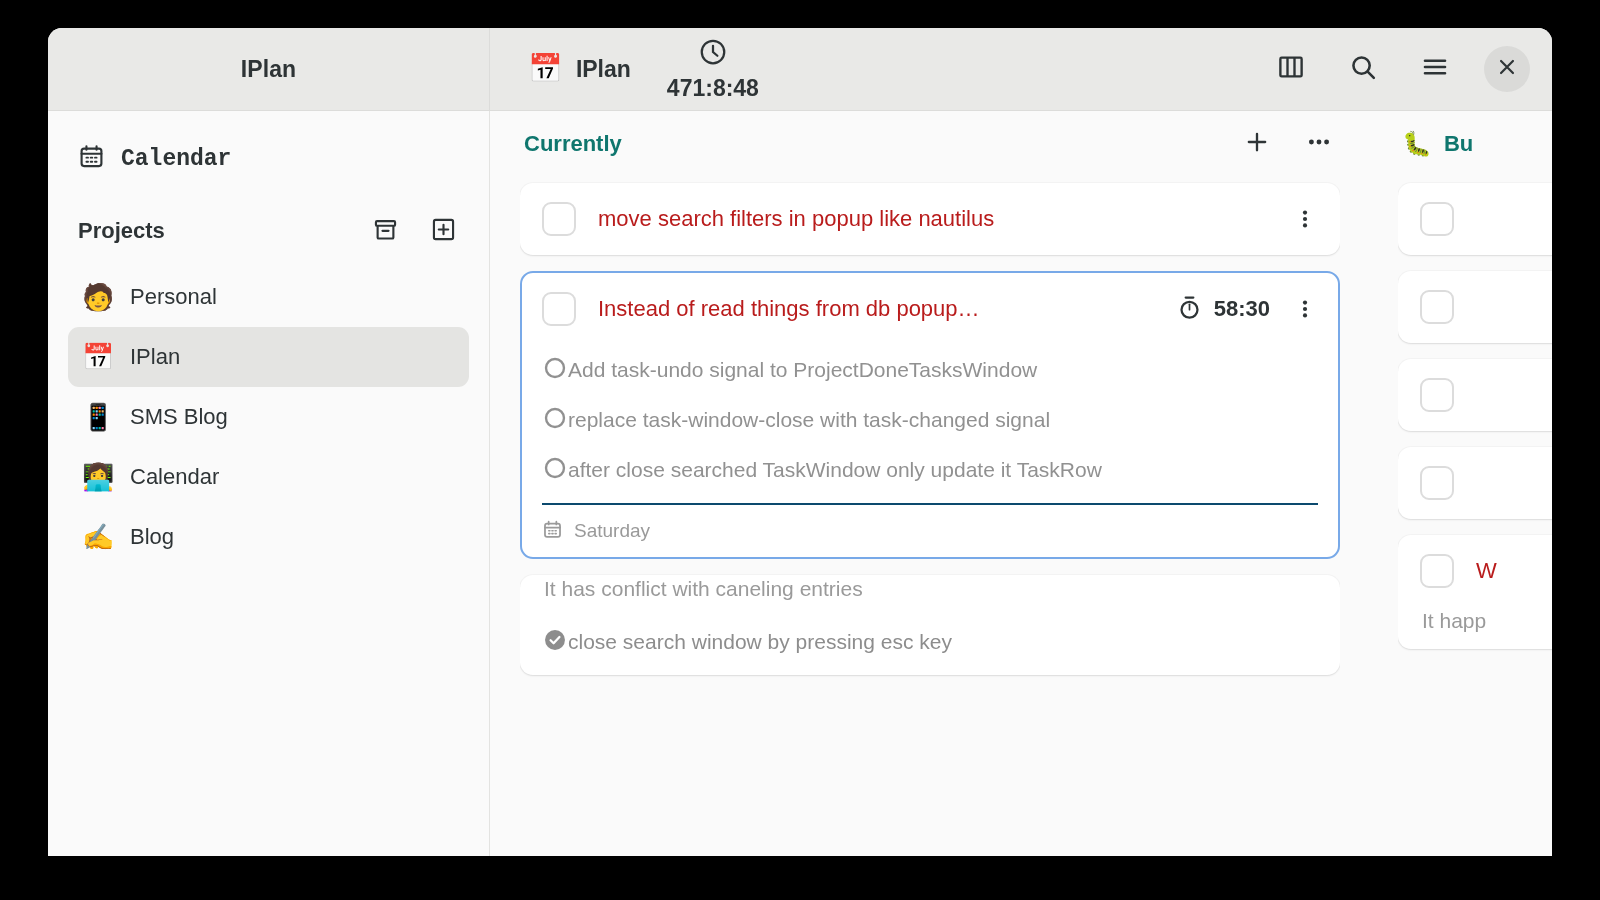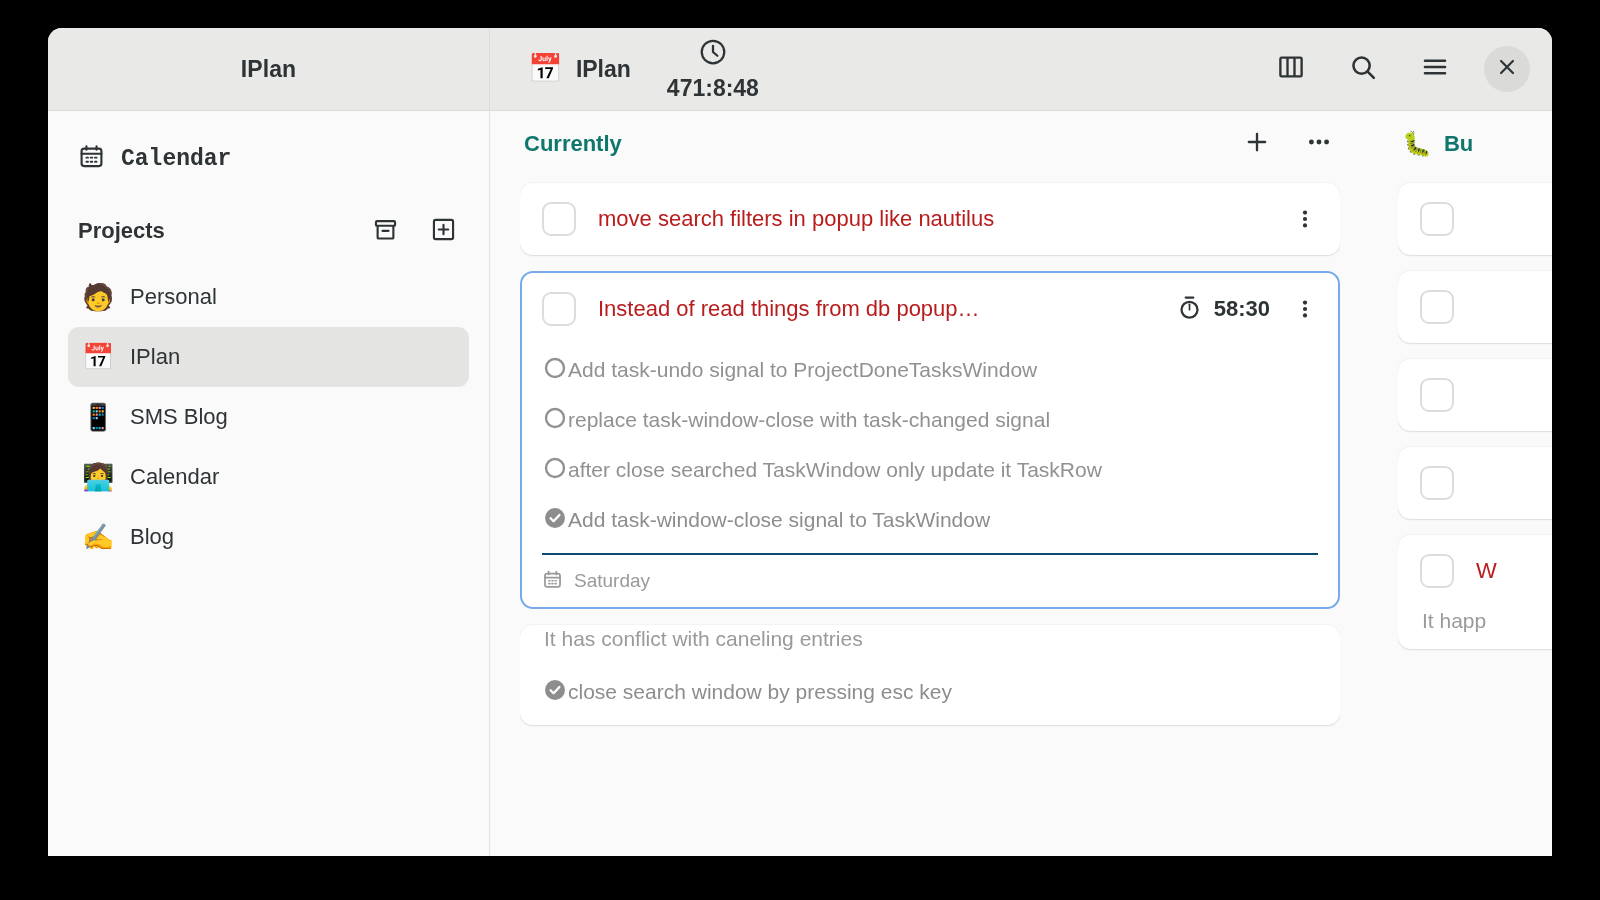--- a/index.html
+++ b/index.html
@@ -446,29 +446,20 @@
                 <span class="subtask-label">replace task-window-close with task-changed signal</span>
               </div>
               <div class="subtask">
                 <span>
                   <svg width="26" height="26" viewBox="0 0 24 24" fill="none" stroke="#919191" stroke-width="2.2">
                     <circle cx="12" cy="12" r="8.3"></circle>
                   </svg>
                 </span>
                 <span class="subtask-label">after close searched TaskWindow only update it TaskRow</span>
               </div>
-              <div class="subtask done">
-                <span>
-                  <svg width="26" height="26" viewBox="0 0 24 24">
-                    <circle cx="12" cy="12" r="9.2" fill="#8d8d8d"></circle>
-                    <path d="M7.9 12.2 L10.7 15 L16.1 9.2" fill="none" stroke="#fff" stroke-width="2.1" stroke-linecap="round" stroke-linejoin="round"></path>
-                  </svg>
-                </span>
-                <span class="subtask-label">Add task-window-close signal to TaskWindow</span>
-              </div>
             </div>
 
             <div class="task-footer">
               <span>
                 <svg width="21" height="21" viewBox="0 0 24 24" fill="none" stroke="#9a9a9a" stroke-width="2" stroke-linecap="round">
                   <rect x="3.4" y="5.2" width="17.2" height="15.2" rx="2.4"></rect>
                   <path d="M7.6 3 V6.2 M16.4 3 V6.2 M3.4 9.8 H20.6"></path>
                   <path d="M7.8 13.4 h1.2 M11.4 13.4 h1.2 M15 13.4 h1.2 M7.8 16.8 h1.2 M11.4 16.8 h1.2 M15 16.8 h1.2" stroke-width="1.9"></path>
                 </svg>
               </span>

